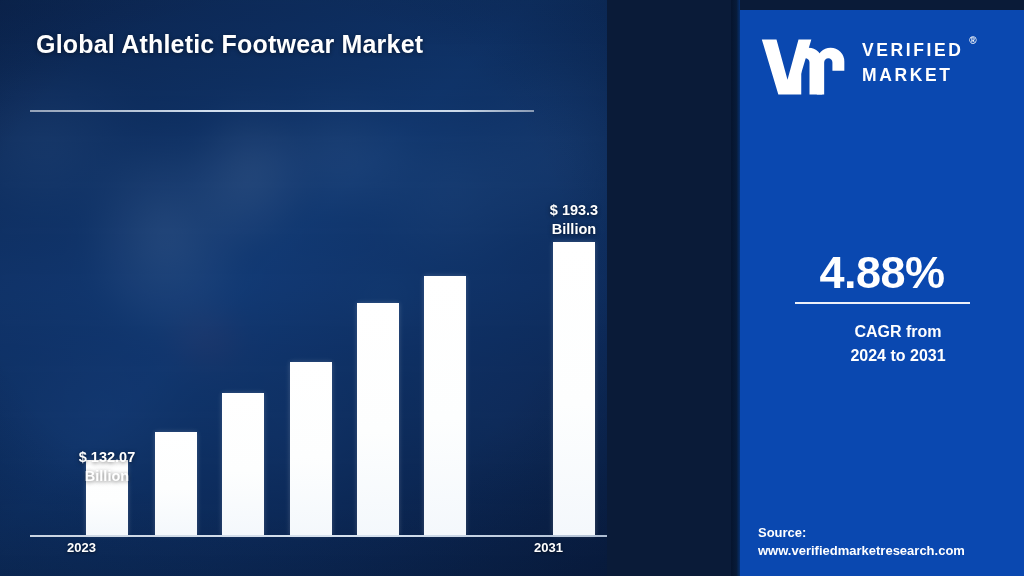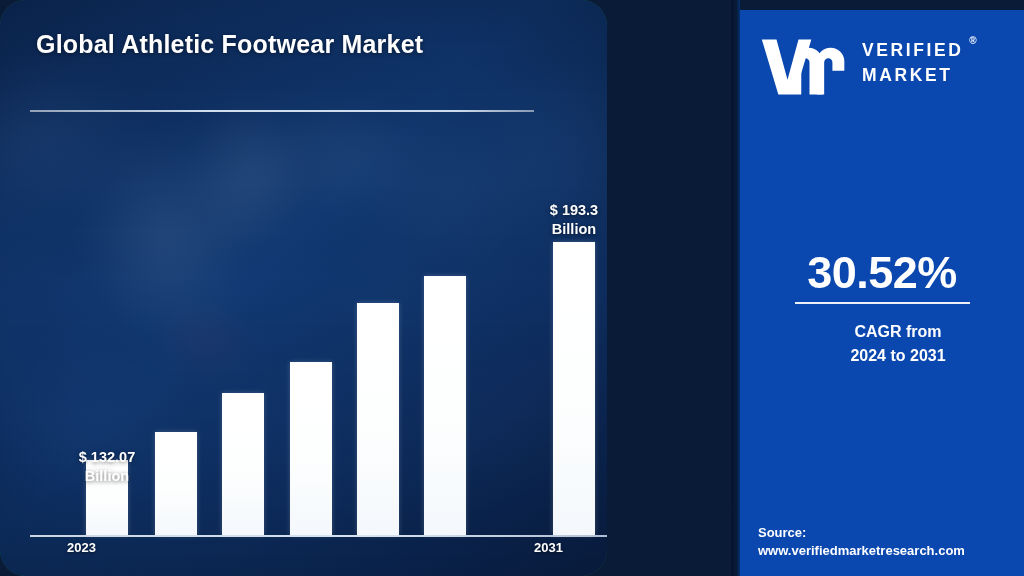--- a/index.html
+++ b/index.html
@@ -10,21 +10,20 @@
     background:#0a1b38;
     overflow:hidden;
   }
   #root { position:relative; width:1024px; height:576px; overflow:hidden; }
 
   
   .left-panel {
     position:absolute; left:0; top:0; width:607px; height:576px;
     overflow:hidden;
     background:#15803d;
-    border-radius:26px;
   }
   
   .photo-bg {
     position:absolute; inset:-40px;
     background:
       radial-gradient(ellipse 150px 120px at 12% 28%, rgba(90,130,180,.30), transparent 70%),
       radial-gradient(ellipse 120px 150px at 30% 42%, rgba(150,175,205,.34), transparent 72%),
       radial-gradient(ellipse 90px 110px at 42% 33%, rgba(175,195,220,.32), transparent 70%),
       radial-gradient(ellipse 120px 90px at 55% 30%, rgba(120,150,190,.26), transparent 72%),
       radial-gradient(ellipse 140px 120px at 72% 35%, rgba(80,120,170,.26), transparent 72%),
@@ -180,21 +179,21 @@
         <path d="M40 66 L40 30 A15 15 0 0 1 70 30 L70 66 L56 66 L56 31 A4.5 4.5 0 0 0 47 31 L47 66 Z" fill="#ffffff"></path>
         <path d="M64 66 L64 30 A15 15 0 0 1 94 30 L94 40 L81 40 L81 31 A4.5 4.5 0 0 0 72 31 L72 66 Z" fill="#ffffff"></path>
       </svg>
       <div class="logo-text">
         <span>VERIFIED</span><br>
         <span>MARKET</span><br>
         <span class="reg-mark">®</span>
       </div>
     </div>
 
-    <div class="cagr-value">30.52%</div>
+    <div class="cagr-value">4.88%</div>
   </div>
 
   <div class="cagr-rule"></div>
 
   <div class="right-panel" style="background:transparent; pointer-events:none;">
     <div class="cagr-caption">
       <span>CAGR from</span><br>
       <span>2024 to 2031</span>
     </div>
 

